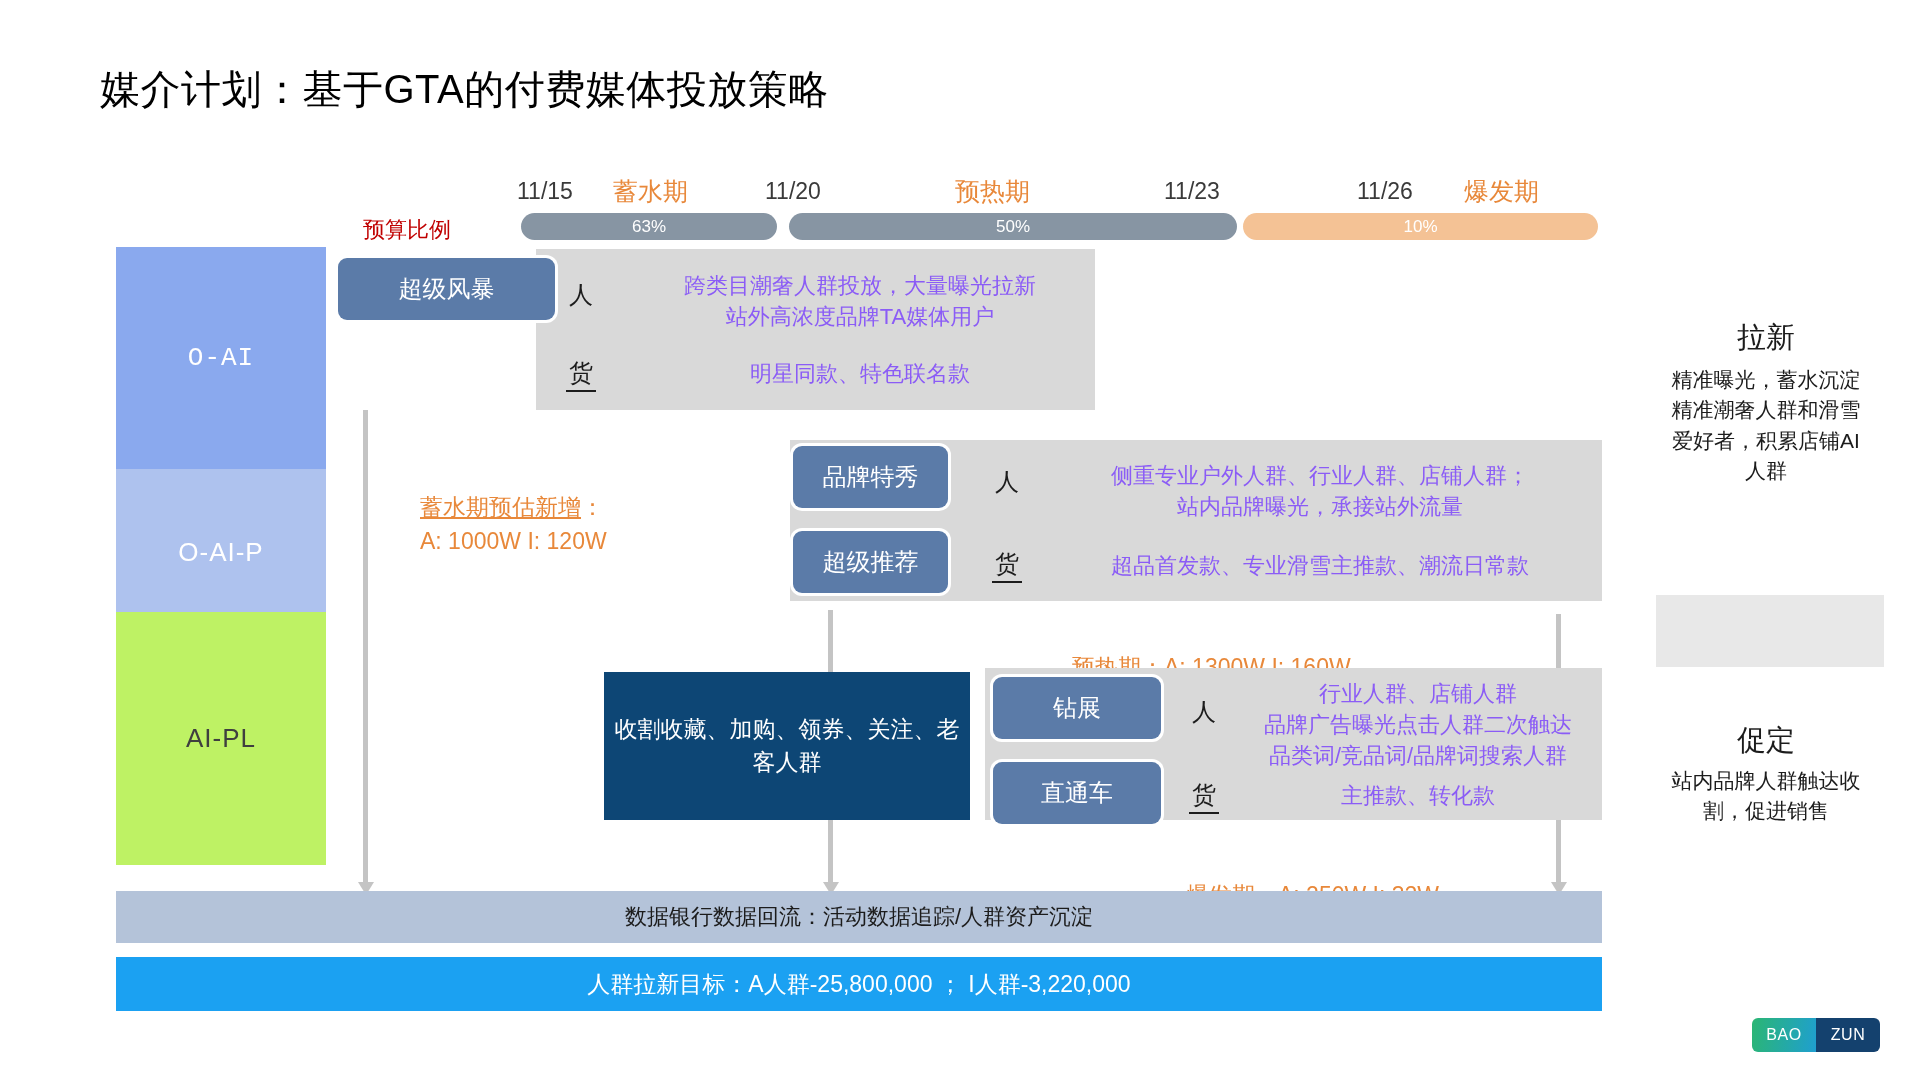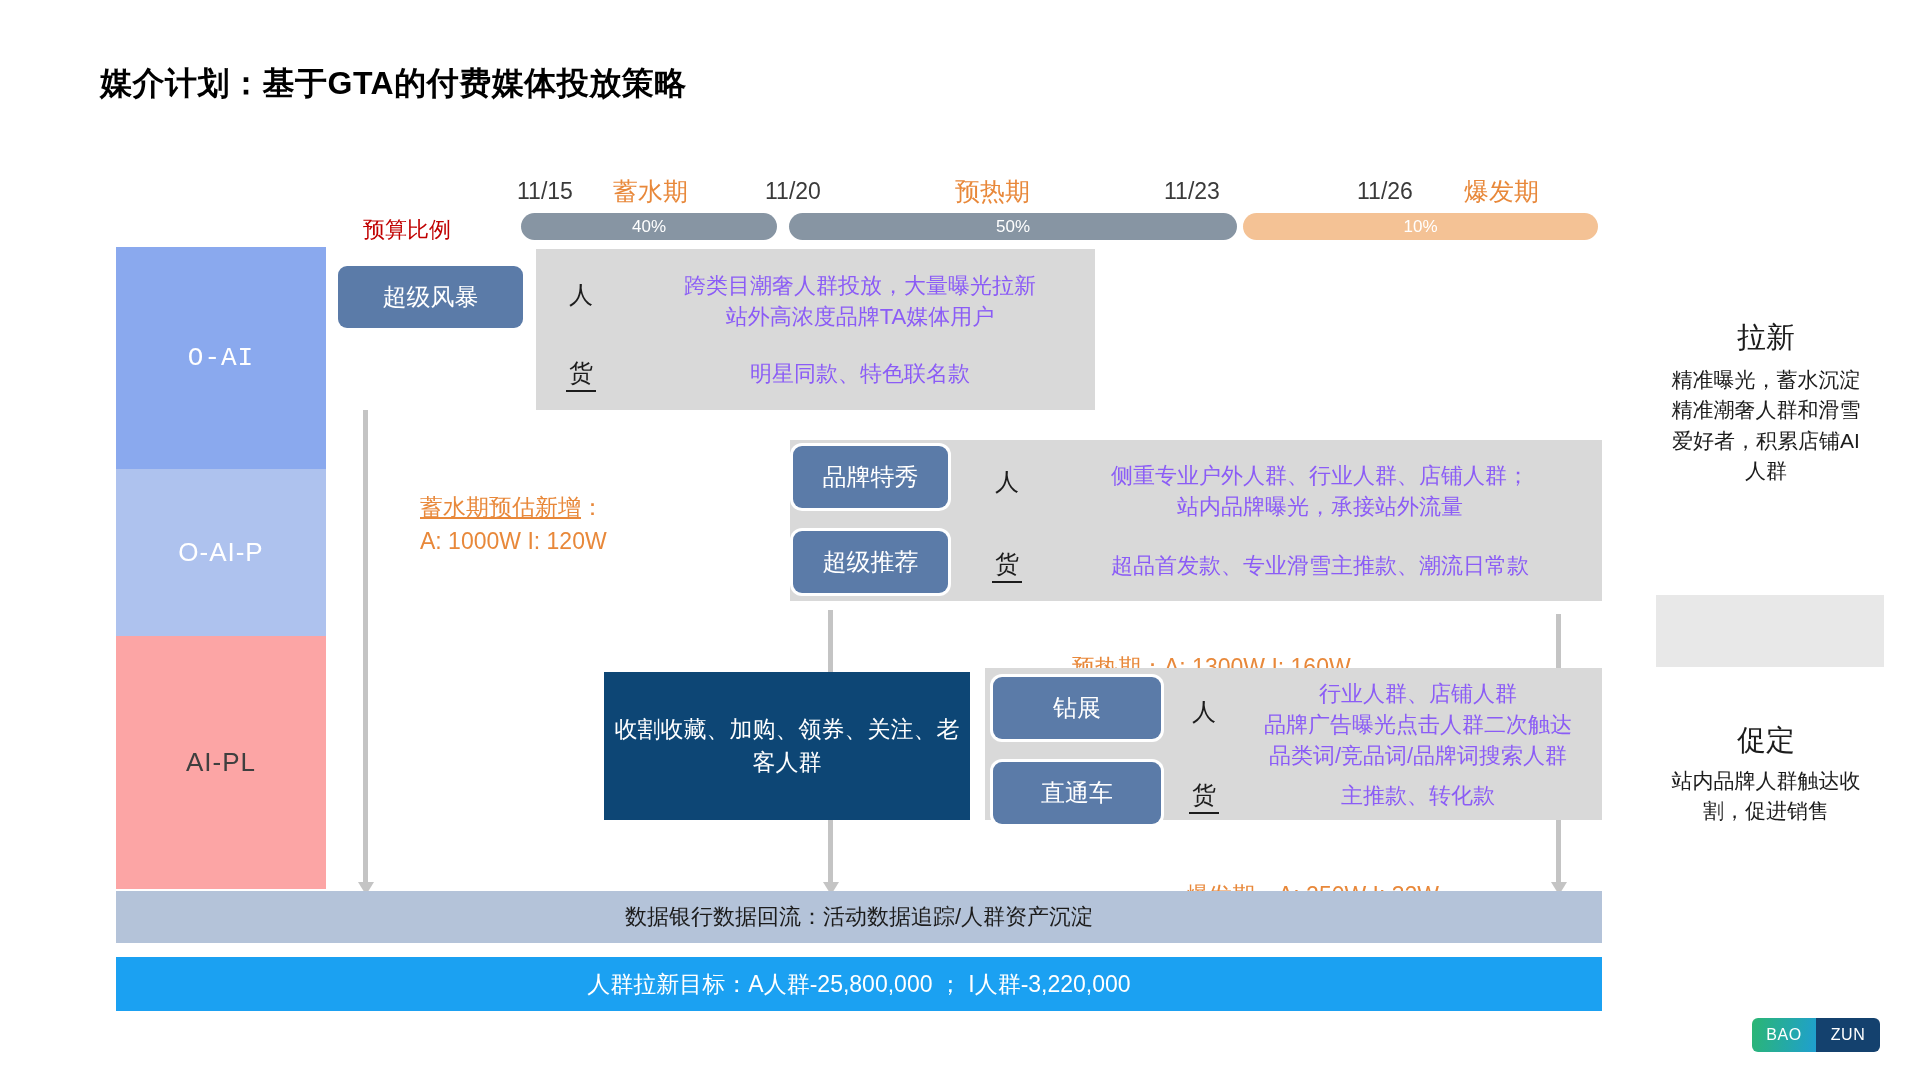--- a/index.html
+++ b/index.html
@@ -7,21 +7,21 @@
     width: 1920px; height: 1080px;
     background: #ffffff;
     font-family: "Liberation Sans", "DejaVu Sans", sans-serif;
     overflow: hidden;
   }
   #slide { position: relative; width: 1920px; height: 1080px; background: #fff; }
 
   
   .title {
     position: absolute; left: 100px; top: 62px;
-    font-size: 32px; font-weight: bold; color: #000;
+    font-size: 40px; font-weight: normal; color: #000;
     letter-spacing: 0.5px; white-space: nowrap;
   }
 
   
   .tl-date {
     position: absolute; font-size: 23px; color: #3a3a3a; white-space: nowrap;
   }
   .tl-phase {
     position: absolute; font-size: 25px; color: #e8883a; white-space: nowrap;
   }
@@ -38,21 +38,21 @@
   .bar-orange { background: #f4c295; }
 
   
   .stage {
     position: absolute; left: 116px; width: 210px;
     display: flex; align-items: center; justify-content: center;
     font-size: 26px; letter-spacing: 1px;
   }
   .stage-1 { top: 247px; height: 222px; background: #8aa9ee; color: #ffffff; font-family: Liberation Mono, monospace; }
   .stage-2 { top: 469px; height: 167px; background: #aec2ee; color: #ffffff; }
-  .stage-3 { top: 636px; height: 253px; background: #fca5a5; color: #3f3f3f; }
+  .stage-3 { top: 612px; height: 253px; background: #bef264; color: #3f3f3f; }
 
   
   .panel { position: absolute; background: #d9d9d9; }
 
   
   .pill {
     position: absolute; border-radius: 9px; background: #5b7ba8;
     display: flex; align-items: center; justify-content: center;
     color: #ffffff; font-size: 24px; box-shadow: 0 0 0 3px #ffffff;
   }
@@ -138,21 +138,21 @@
   <div class="tl-date" style="left:517px; top:178px;">11/15</div>
   <div class="tl-date" style="left:765px; top:178px;">11/20</div>
   <div class="tl-date" style="left:1164px; top:178px;">11/23</div>
   <div class="tl-date" style="left:1357px; top:178px;">11/26</div>
 
   <div class="tl-phase" style="left:613px; top:175px;">蓄水期</div>
   <div class="tl-phase" style="left:955px; top:175px;">预热期</div>
   <div class="tl-phase" style="left:1464px; top:175px;">爆发期</div>
 
   <div class="budget-label">预算比例</div>
-  <div class="budget-bar bar-gray" style="left:521px; top:213px; width:256px;">40%</div>
+  <div class="budget-bar bar-gray" style="left:521px; top:213px; width:256px;">63%</div>
   <div class="budget-bar bar-gray" style="left:789px; top:213px; width:448px;">50%</div>
   <div class="budget-bar bar-orange" style="left:1243px; top:213px; width:355px;">10%</div>
 
   <div class="conn" style="left:363px; top:410px; height:476px;"></div>
   <div class="conn-head" style="left:358px; top:882px;"></div>
 
   <div class="conn" style="left:828px; top:610px; height:276px;"></div>
   <div class="conn-head" style="left:823px; top:882px;"></div>
 
   <div class="conn" style="left:1556px; top:614px; height:272px;"></div>
@@ -162,21 +162,21 @@
     <span>O-AI</span>
   </div>
   <div class="stage stage-2">
     <span>O-AI-P</span>
   </div>
   <div class="stage stage-3">
     <span>AI-PL</span>
   </div>
 
   <div class="panel" style="left:536px; top:249px; width:559px; height:161px;"></div>
-  <div class="pill" style="left:338px; top:266px; width:185px; height:62px;">超级风暴</div>
+  <div class="pill" style="left:338px; top:258px; width:217px; height:62px;">超级风暴</div>
   <div class="marker" style="left:566px; top:279px; width:30px;">人</div>
   <div class="marker underline" style="left:566px; top:357px; width:30px;">货</div>
   <div class="desc" style="left:640px; top:270px; width:440px;">跨类目潮奢人群投放，大量曝光拉新
 站外高浓度品牌TA媒体用户</div>
   <div class="desc" style="left:640px; top:358px; width:440px;">明星同款、特色联名款</div>
 
   <div class="note" style="left:420px; top:455px; width:330px;">
     <span class="u">蓄水期预估新增</span><span>：
 A: 1000W      I: 120W</span>
   </div>

